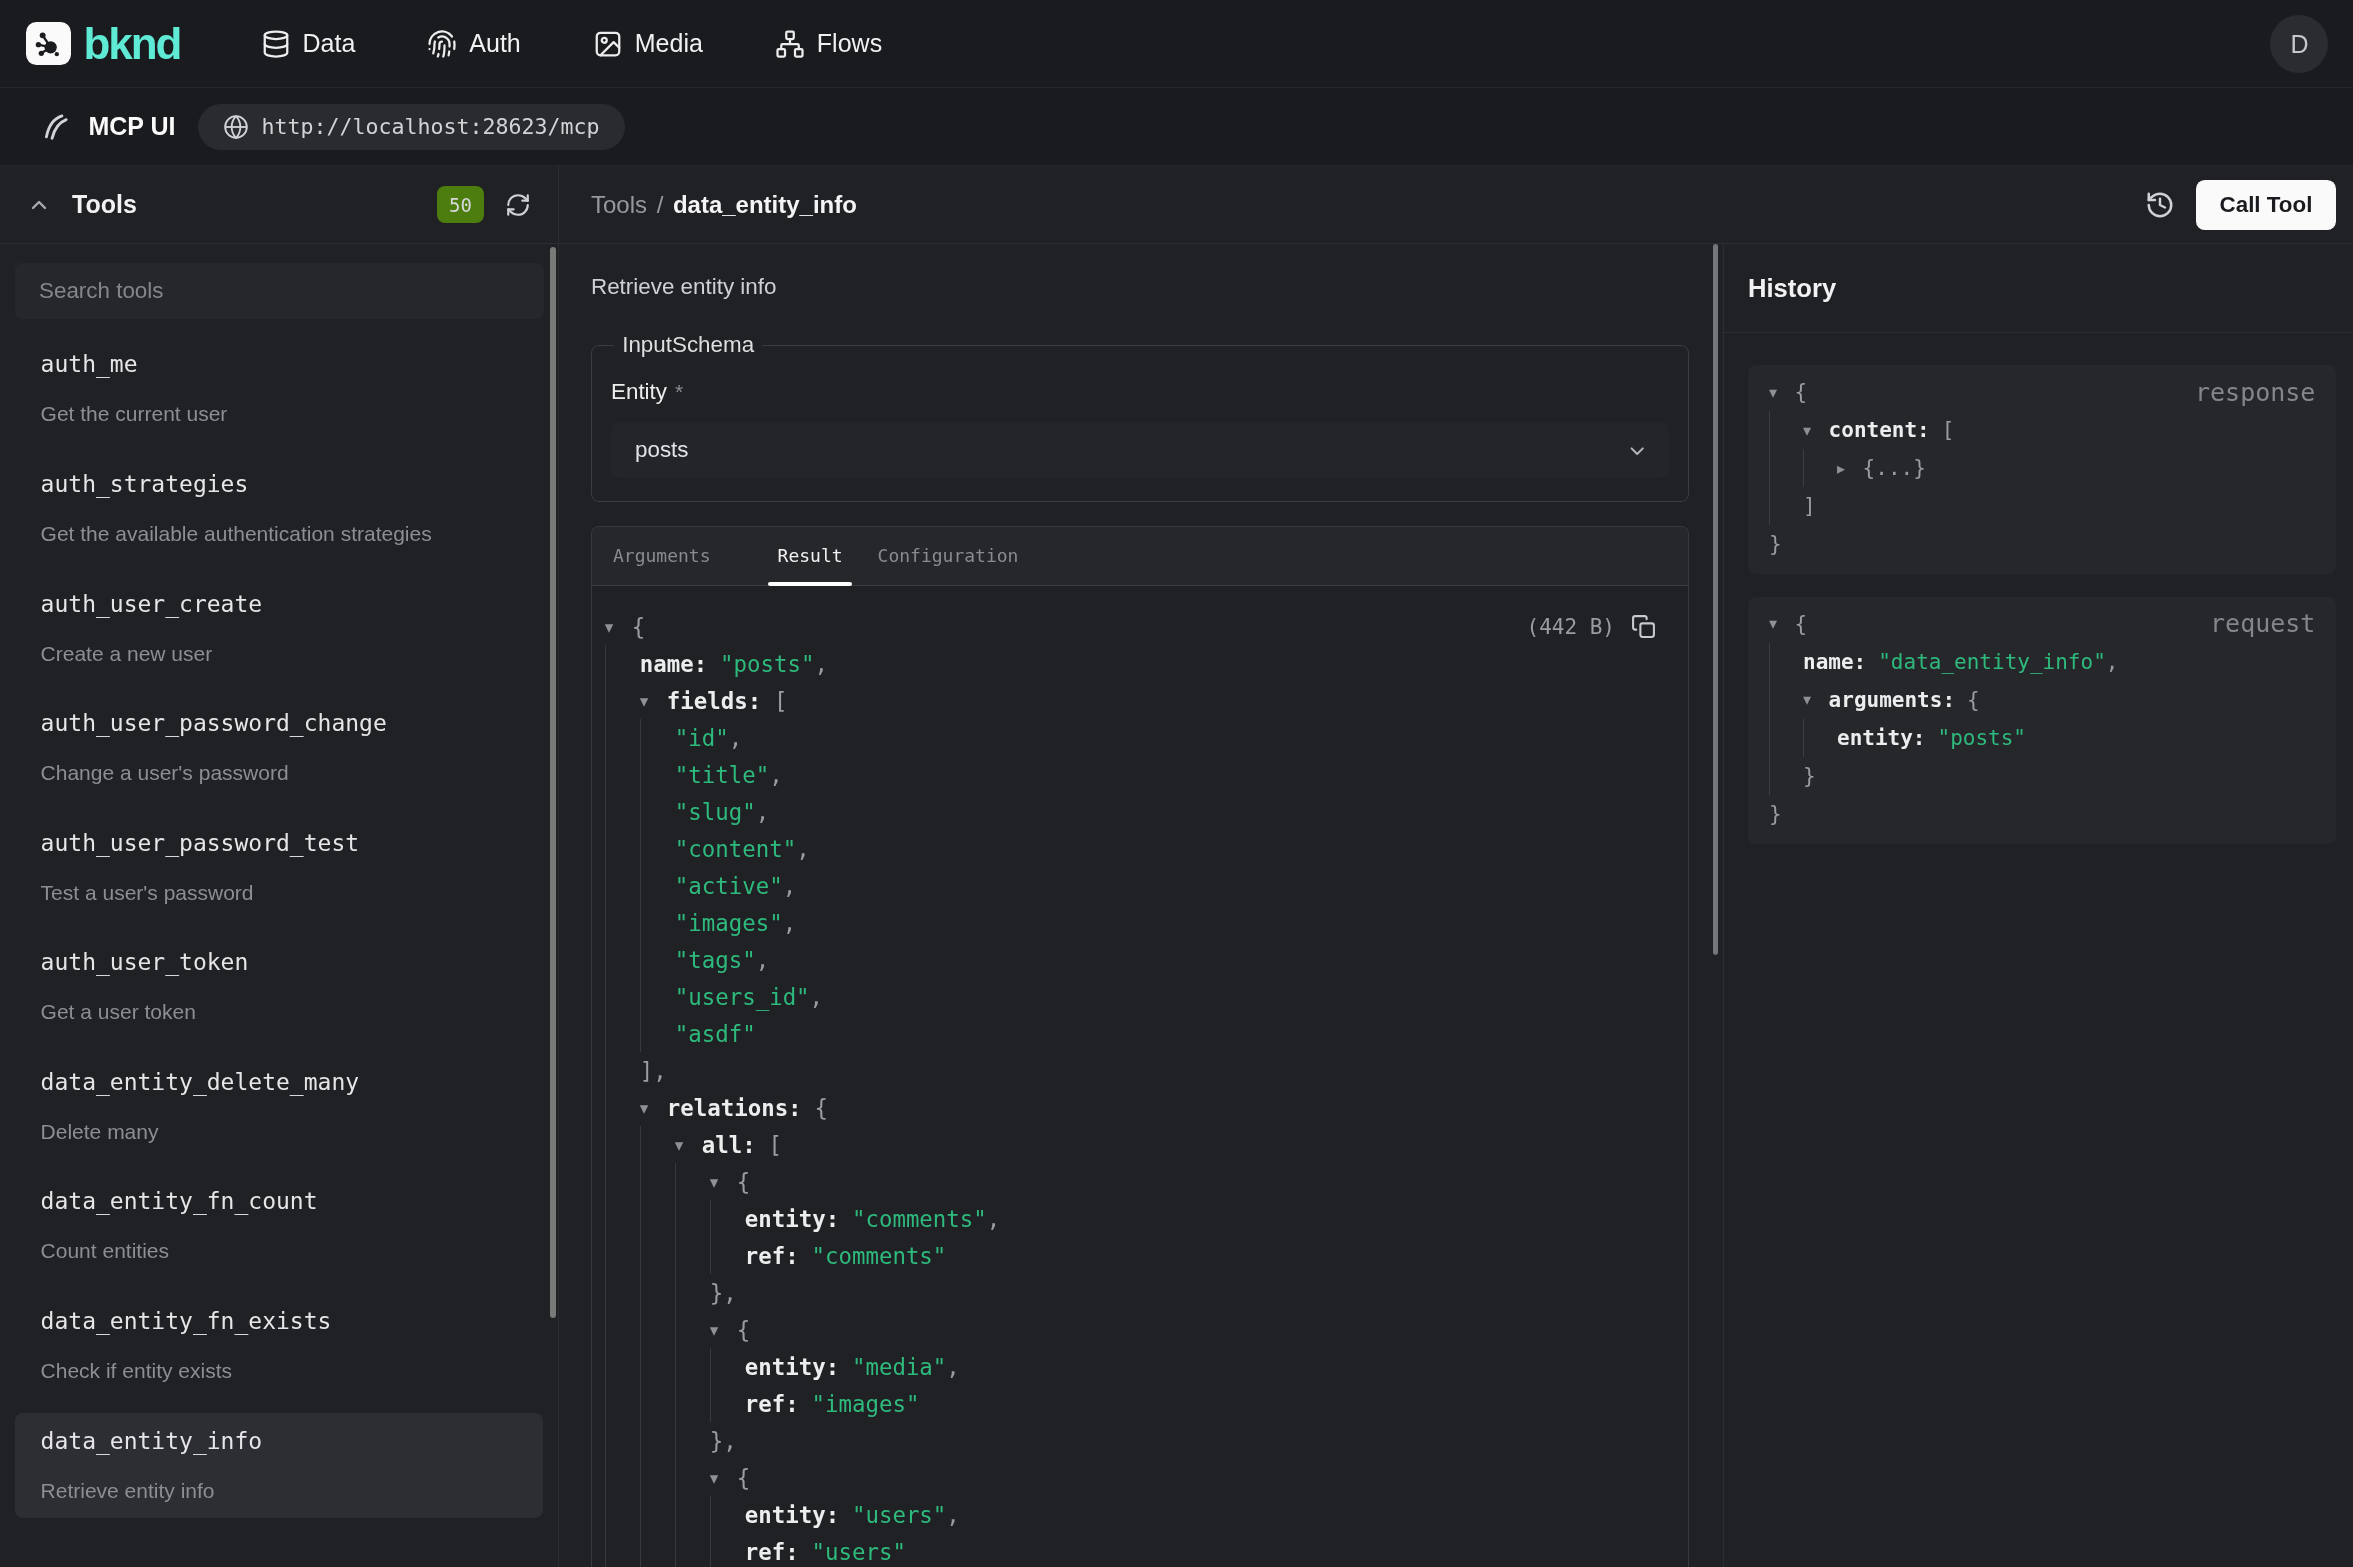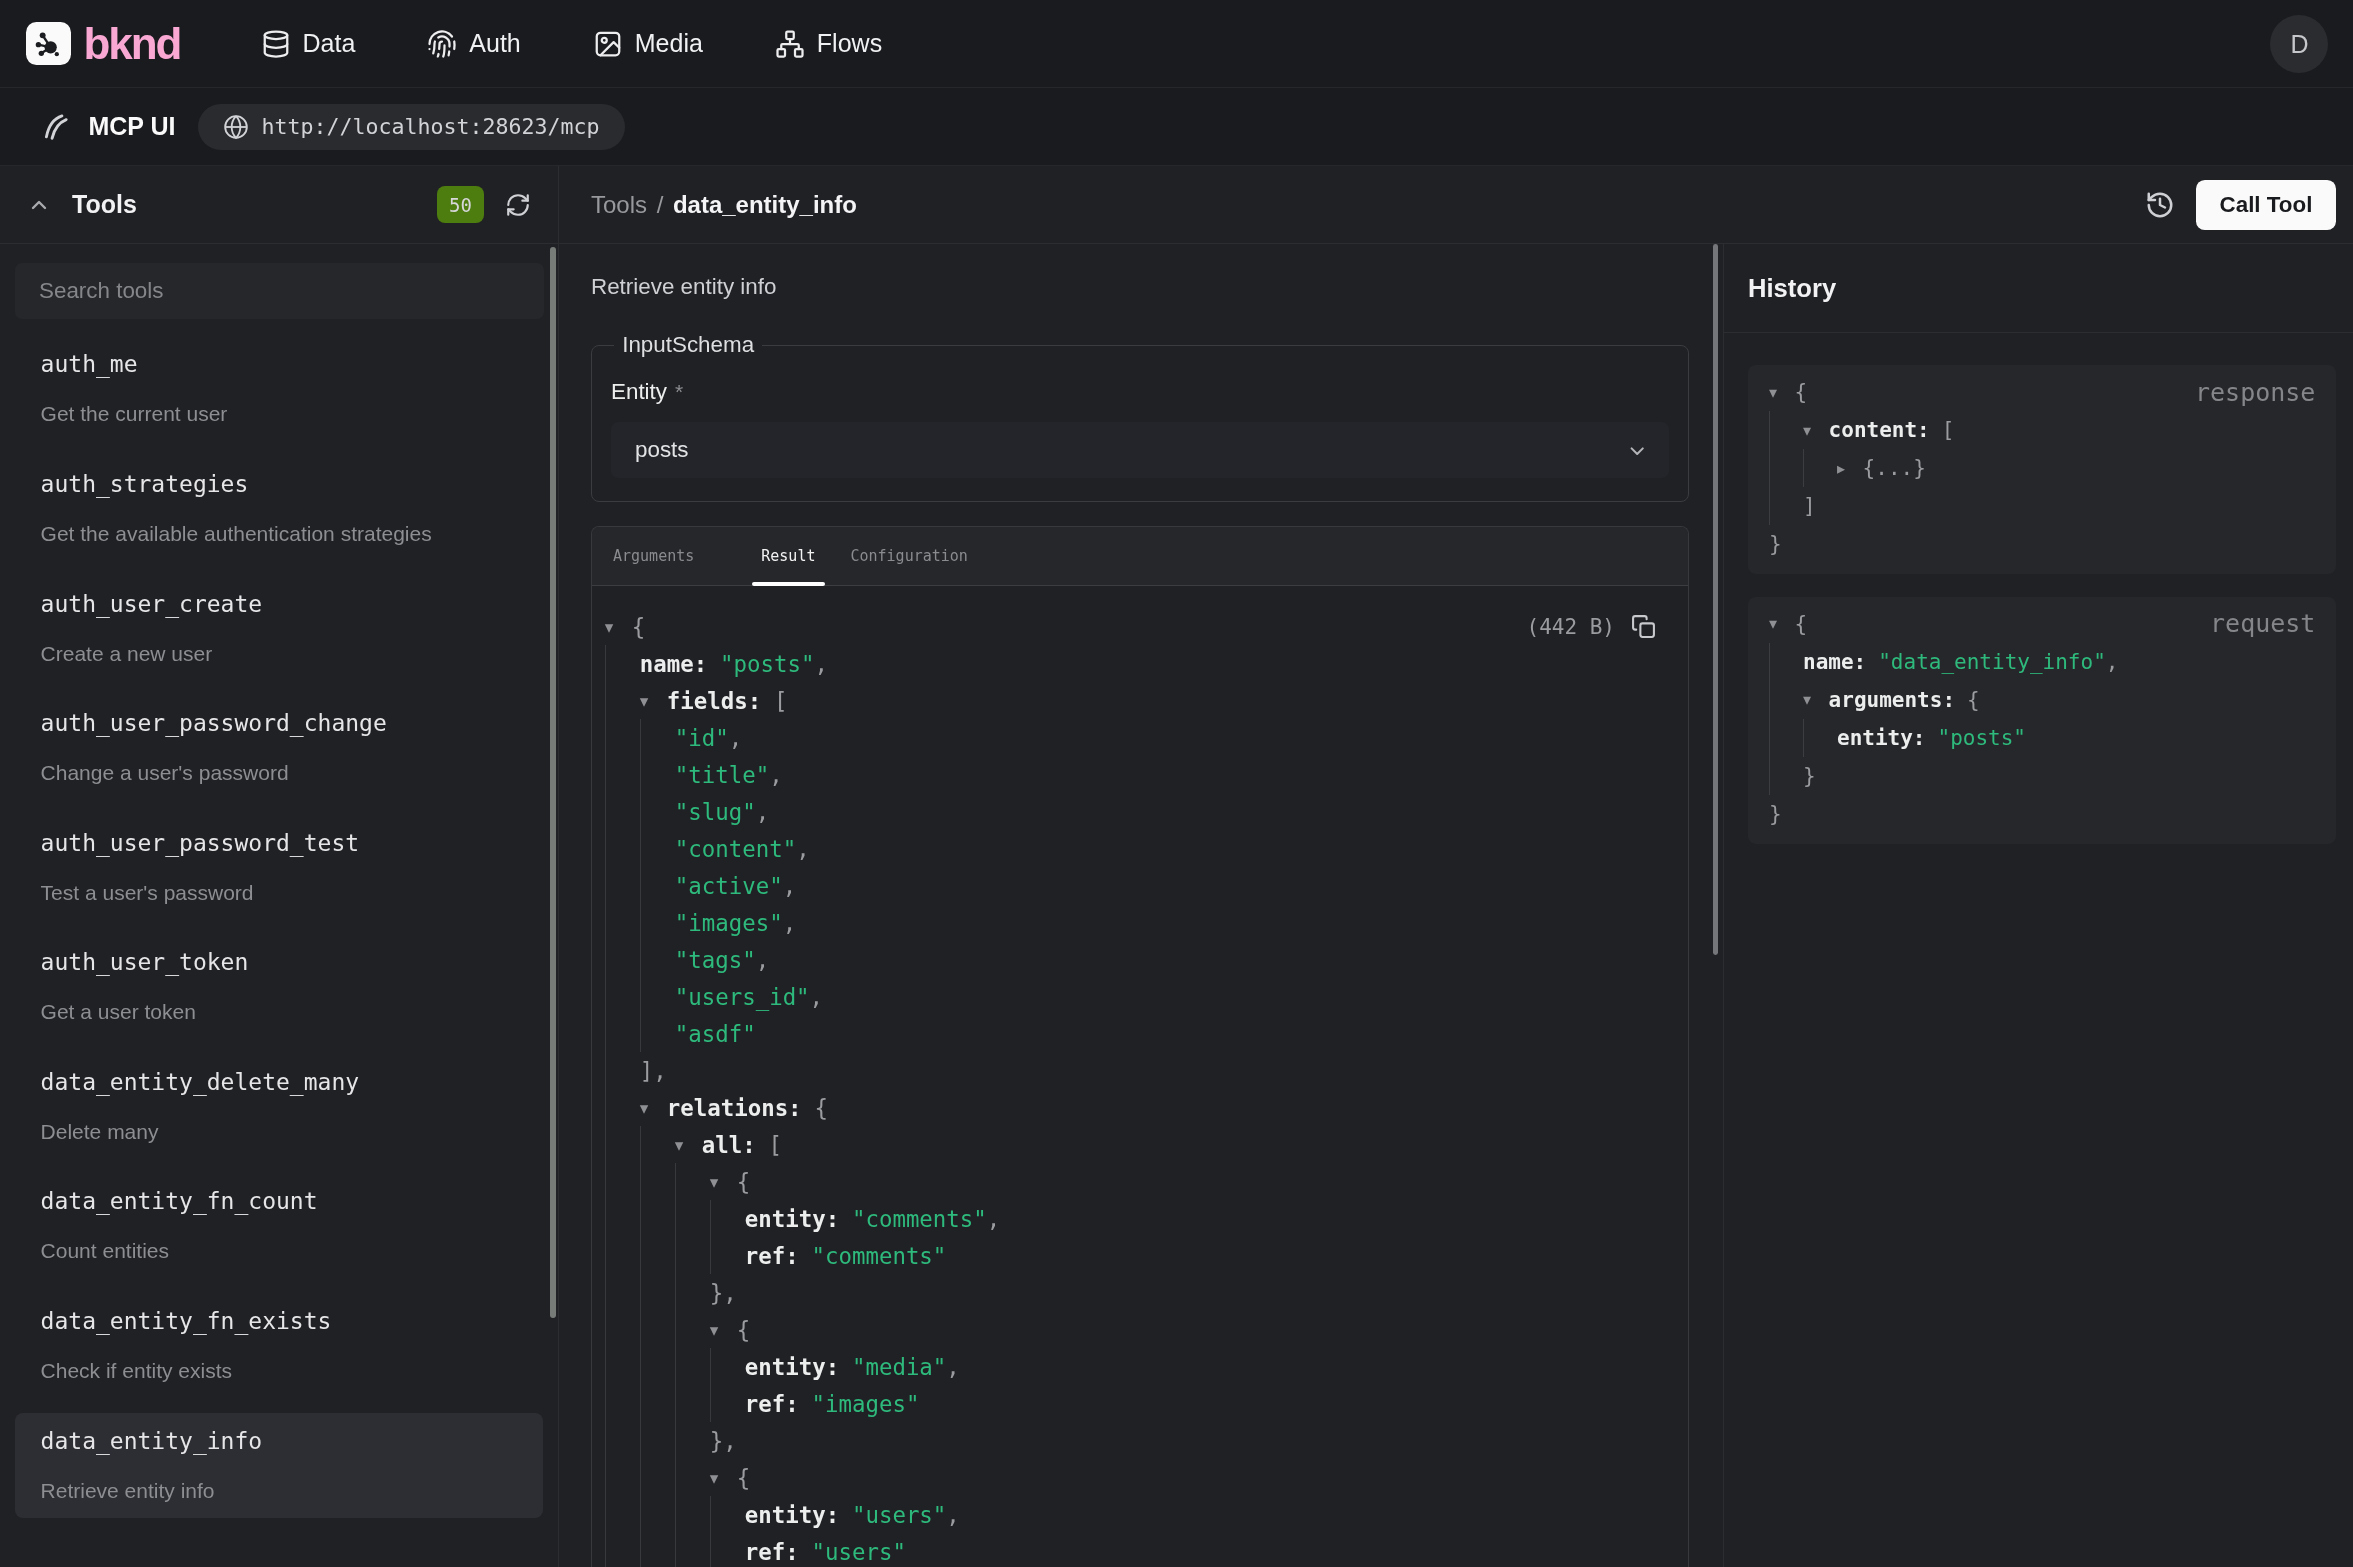--- a/index.html
+++ b/index.html
@@ -9,21 +9,21 @@
     font-family:"Liberation Sans", sans-serif;
   }
   svg{display:block;}
   .mono{font-family:"DejaVu Sans Mono", monospace;}
 
   
   .topnav{position:absolute;left:0;top:0;width:2354px;height:88px;background:#1a1b1e;
     border-bottom:0.8px solid #26272b;display:flex;align-items:center;box-sizing:border-box;}
   .brand{margin-left:25.6px;display:flex;align-items:center;gap:12.8px;}
   .logo-box{width:45px;height:43px;background:#fafafa;border-radius:10.4px;display:flex;align-items:center;justify-content:center;}
-  .brand-name{font-size:44px;font-weight:800;letter-spacing:-2px;color:#f9a8d4;line-height:1;}
+  .brand-name{font-size:44px;font-weight:800;letter-spacing:-2px;color:#5eead4;line-height:1;}
   .nav-items{display:flex;margin-left:80px;gap:72px;}
   .nav-item{display:flex;align-items:center;gap:12px;font-size:25px;color:#f0f1f3;cursor:pointer;}
   .nav-item svg{width:30px;height:30px;stroke:#ededef;stroke-width:1.8;fill:none;stroke-linecap:round;stroke-linejoin:round;}
   .avatar{position:absolute;right:25.6px;top:15px;width:58px;height:58px;border-radius:50%;background:#2b2c30;
     display:flex;align-items:center;justify-content:center;font-size:25px;color:#c6c7ca;cursor:pointer;}
 
   
   .mcpbar{position:absolute;left:0;top:88px;width:2354px;height:78px;background:#1a1b1e;
     border-bottom:0.8px solid #26272b;display:flex;align-items:center;padding-left:40px;box-sizing:border-box;}
   .mcpbar .mcp-svg{width:34px;height:34px;stroke:#d2d3d6;stroke-width:2;fill:none;stroke-linecap:round;}
@@ -75,21 +75,21 @@
   fieldset.schema legend{font-size:22.4px;color:#dedfe1;padding:0 8px;margin-left:3.2px;}
   .field-label{font-size:22.4px;color:#eceded;margin-top:9.6px;}
   .field-label .req{color:#8b8c90;margin-left:8px;font-size:21px;}
   .select{margin-top:17.6px;height:56px;background:#24252a;border-radius:7.2px;display:flex;align-items:center;
     padding:0 24px;font-size:22.4px;color:#e2e3e5;position:relative;cursor:pointer;}
   .select svg{position:absolute;right:21px;top:17.6px;width:22.4px;height:22.4px;stroke:#b4b5b8;stroke-width:2.2;fill:none;stroke-linecap:round;stroke-linejoin:round;}
 
   .result-box{margin-top:24px;border:0.8px solid #38393d;border-bottom:none;border-radius:8px 8px 0 0;
     flex:1;overflow:hidden;display:flex;flex-direction:column;}
   .tab-row{height:59px;min-height:59px;background:#26272b;border-bottom:0.8px solid #3c3d41;display:flex;align-items:center;
-    padding:0 21px;gap:35px;font-family:"DejaVu Sans Mono",monospace;font-size:15px;color:#8a8b8f;box-sizing:border-box;}
+    padding:0 21px;gap:35px;font-family:"DejaVu Sans Mono",monospace;font-size:18px;color:#8a8b8f;box-sizing:border-box;}
   .tab{position:relative;height:100%;display:flex;align-items:center;cursor:pointer;}
   .tab.active{color:#f2f2f3;margin-left:32px;}
   .tab.active::after{content:"";position:absolute;left:-9.6px;right:-9.6px;bottom:-0.8px;height:4px;background:#ffffff;border-radius:2.4px;}
   .json-area{position:relative;padding:22.4px 32px 0 12.8px;font-family:"DejaVu Sans Mono",monospace;font-size:22.4px;overflow:hidden;}
   .json-meta{position:absolute;top:22.4px;right:32px;height:37px;display:flex;align-items:center;gap:16px;
     color:#9b9c9f;font-size:21px;}
   .json-meta svg{width:25px;height:25px;stroke:#c8c9cc;stroke-width:2;fill:none;stroke-linecap:round;stroke-linejoin:round;cursor:pointer;}
 
   .jline{height:37px;display:flex;align-items:center;white-space:pre;}
   .guide{display:inline-block;width:35px;height:100%;border-left:0.8px solid rgba(160,165,170,.18);flex:none;box-sizing:border-box;}

